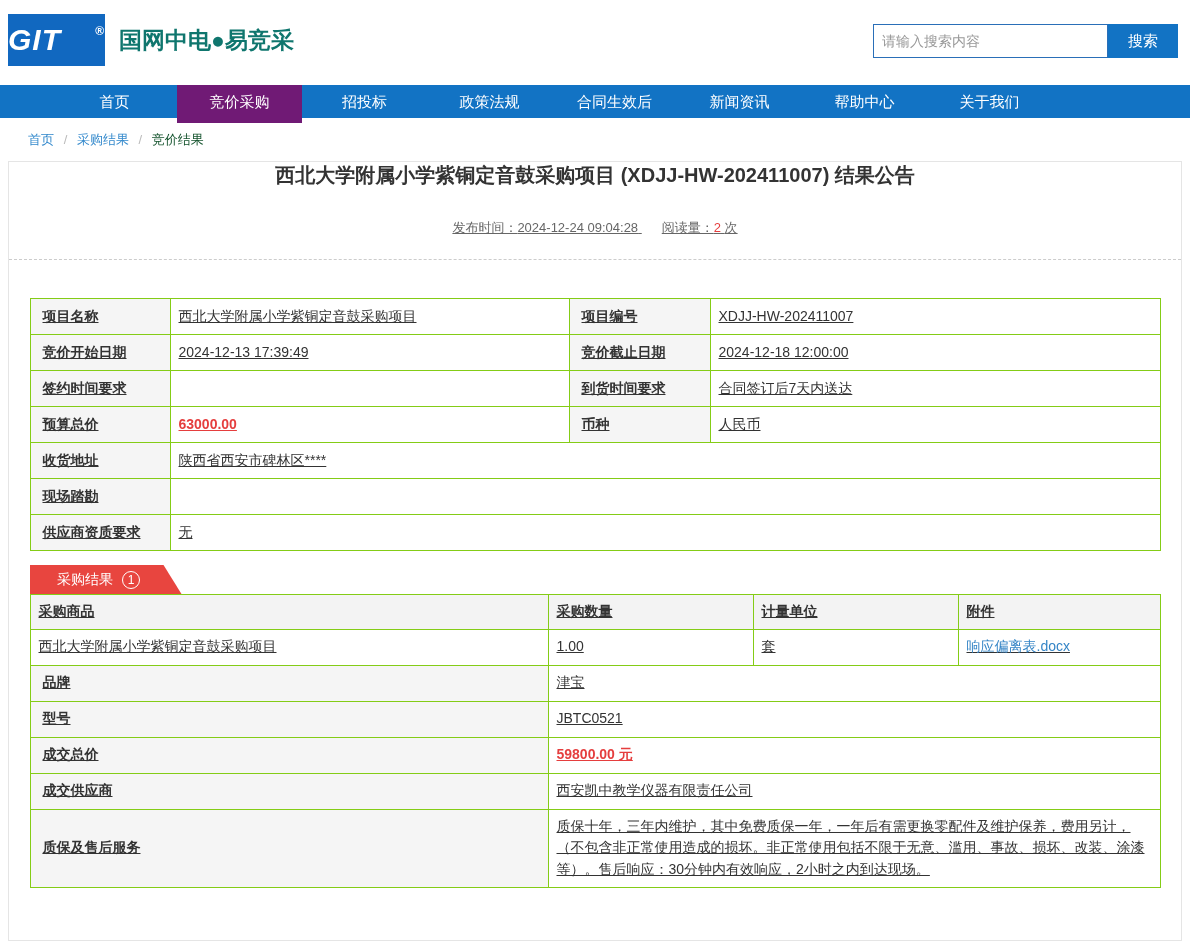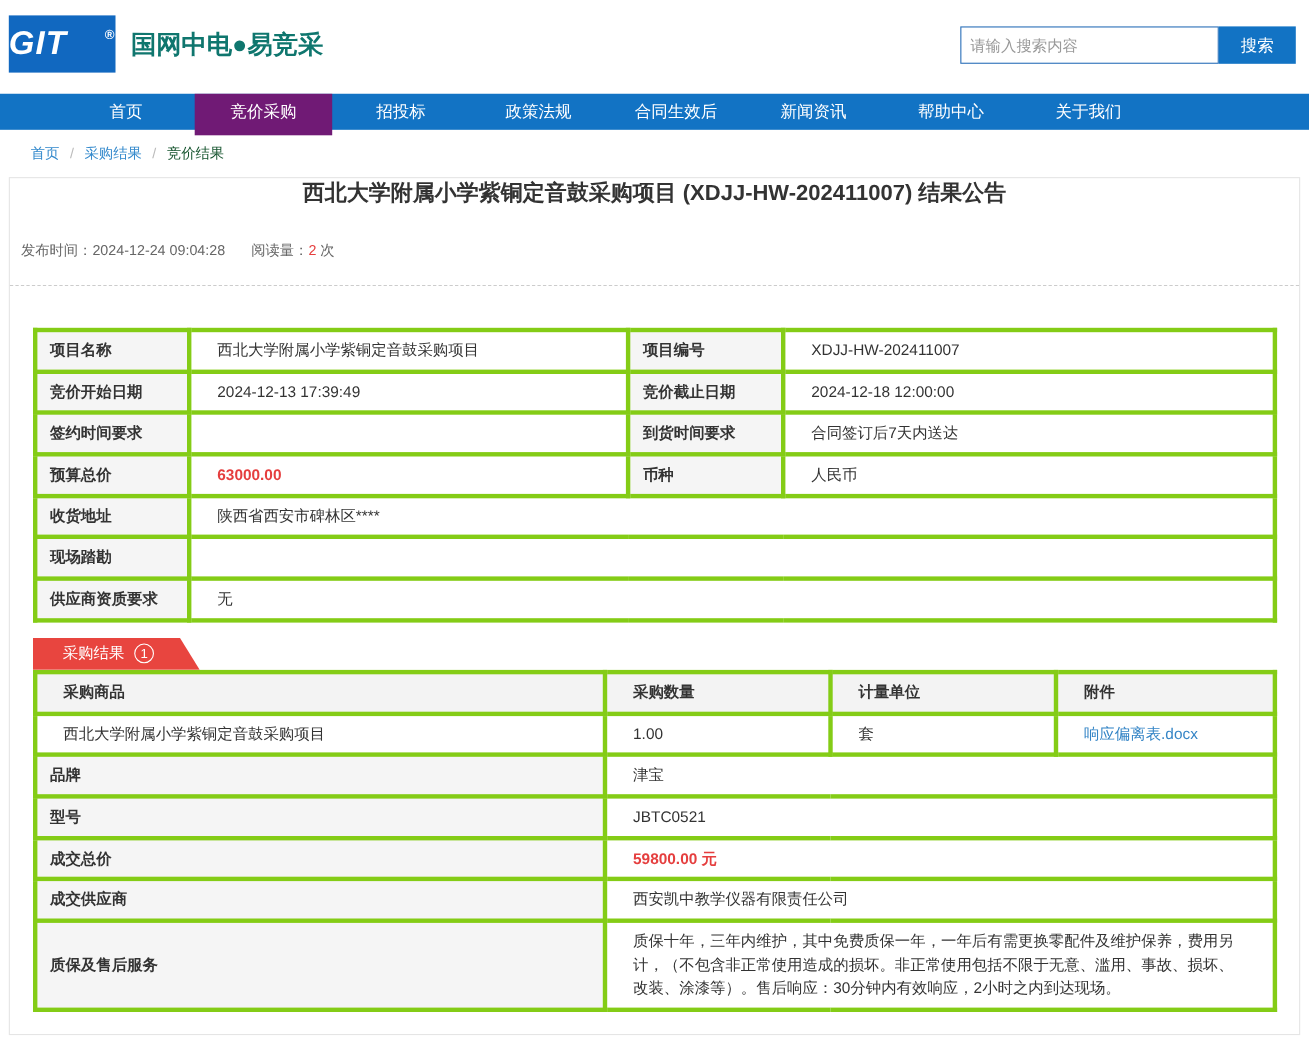--- a/index.html
+++ b/index.html
@@ -30,28 +30,28 @@
   
   .breadcrumb { margin:13px 0 0 28px; font-size:13px; color:#888; }
   .breadcrumb a { color:#3389cc; text-decoration:none; cursor:pointer; }
   .breadcrumb .sep { margin:0 6px; color:#bbb; }
   .breadcrumb .current { color:#14532d; }
 
   
   .content-box { margin:12px 8px 0 8px; border:1px solid #e5e5e5; background:#fff;
     min-height:780px; }
   .title { text-align:center; font-size:20px; font-weight:bold; color:#333; }
-  .publine { margin-top:30px; font-size:13px; color:#666; }
+  .publine { margin-top:30px; text-align:center; font-size:13px; color:#666;text-decoration:underline; }
   .publine .seg { margin:0 10px; }
   .red { color:#e53e3e; }
   .dashed { margin-top:22px; border-top:1px dashed #ccc; }
 
   table { border-collapse:collapse; width:1131px; margin:0 auto; font-size:14px; }
   .t1 { margin-top:38px; }
-  td { border:4px solid #84cc16; padding:6px 24px; vertical-align:middle; line-height:1.55; }
+  td { border:1px solid #84cc16; padding:6px 8px; vertical-align:middle; line-height:1.55;text-decoration:underline; }
   td.lbl { background:#f5f5f5; font-weight:bold; width:140px; padding-left:12px; }
   .t1 td.val1 { width:399px; }
   .t1 td.lbl2 { width:141px; }
   .t1 tr { height:36px; }
   .t1 tr.tall { height:58px; }
   .bold-red { color:#e53e3e; font-weight:bold; }
 
   
   .badge-wrap { width:1131px; margin:14px auto 0 auto; }
   .badge { display:inline-flex; align-items:center; justify-content:center; gap:9px;

